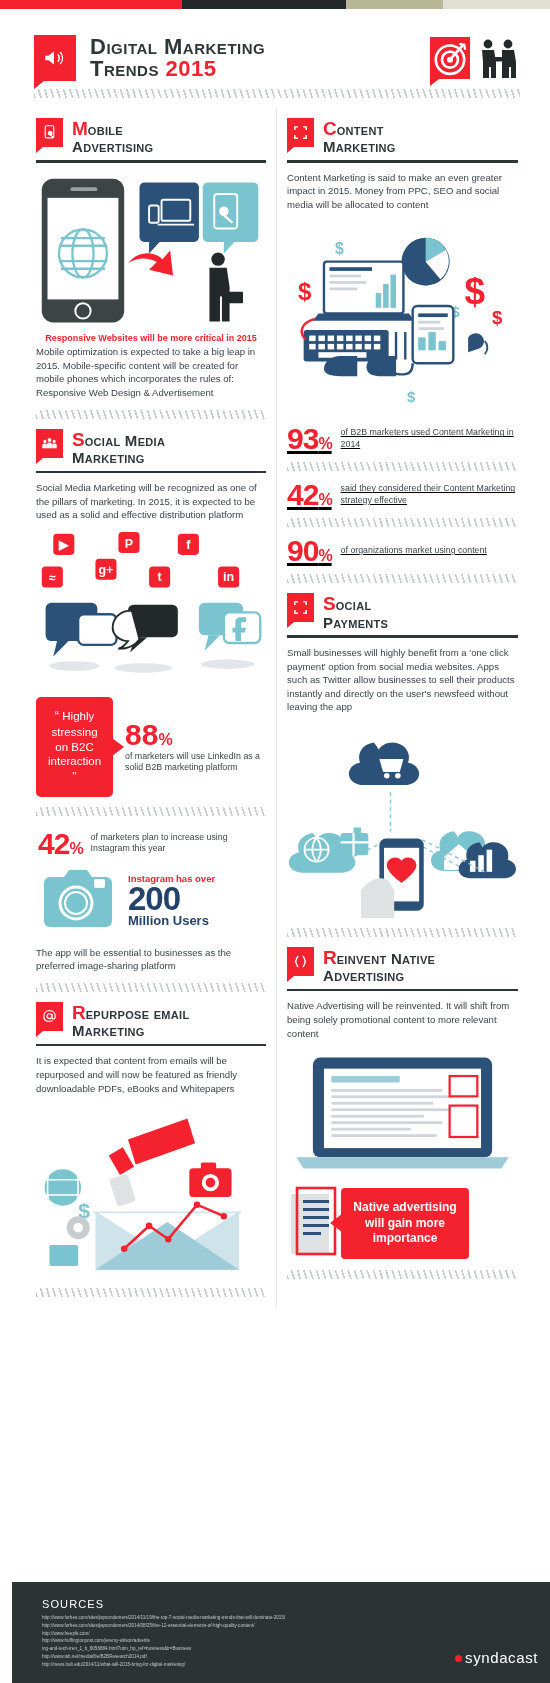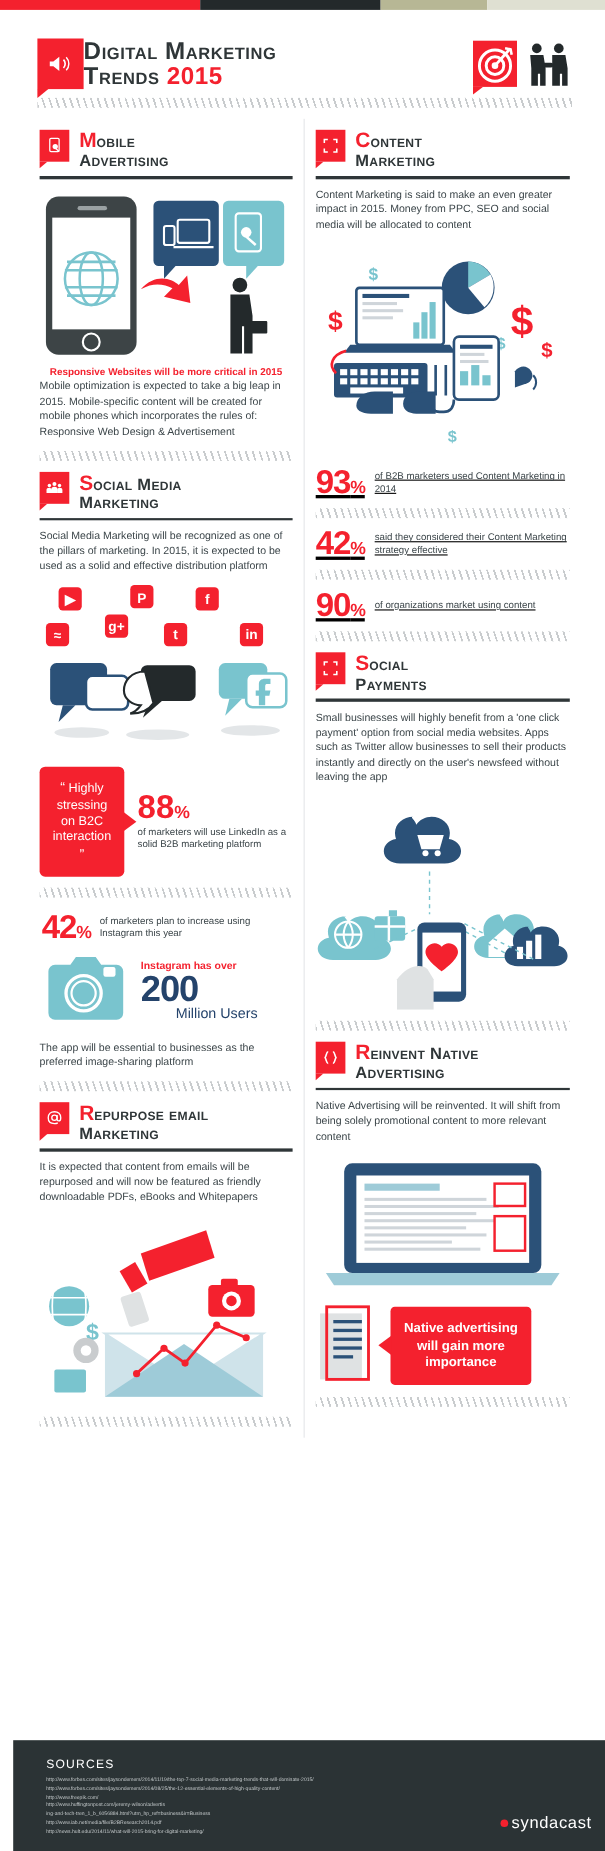--- a/index.html
+++ b/index.html
@@ -13,21 +13,21 @@
   
   .topbar { display:flex; height:9px; width:100%; }
   .topbar .seg-red   { background:#f4212e; width:33.1%; }
   .topbar .seg-dark  { background:#23292b; width:29.8%; }
   .topbar .seg-olive { background:#b7b795; width:17.6%; }
   .topbar .seg-pale  { background:#dfe0d2; width:19.5%; }
 
   
   .masthead {
     display:flex; align-items:center;
-    padding:26px 30px 0 34px; 
+    padding:26px 30px 0 34px; gap:14px;
   }
   .brand-badge {
     width:42px; height:46px; background:#f4212e;
     position:relative; flex:0 0 auto;
     display:flex; align-items:center; justify-content:center;
   }
   .brand-badge::after {
     content:""; position:absolute; bottom:-8px; left:0;
     border-left:10px solid #f4212e; border-bottom:8px solid transparent;
   }
@@ -116,21 +116,21 @@
   .lk-stat { flex:1 1 auto; }
   .lk-num { color:#f4212e; font-weight:bold; font-size:30px; line-height:.9; }
   .lk-num .pct { font-size:16px; }
   .lk-desc { font-size:8.8px; line-height:1.3; color:#3b4549; margin-top:3px; }
 
   
   .ig-block { display:flex; align-items:center; gap:10px; margin-top:8px; }
   .ig-text { flex:1 1 auto; }
   .ig-over { color:#f4212e; font-size:9.5px; font-weight:600; }
   .ig-200 { color:#24436b; font-weight:bold; font-size:33px; line-height:.92; letter-spacing:-1px; }
-  .ig-mill { color:#24436b; font-weight:normal; font-size:13px; line-height:1.1;text-align:center; }
+  .ig-mill { color:#24436b; font-weight:bold; font-size:13px; line-height:1.1; }
 
   
   .illus { width:100%; display:block; }
 
   
   .native-box {
     background:#f4212e; color:#fff; border-radius:4px;
     padding:12px 10px; font-weight:bold; font-size:12px;
     line-height:1.3; text-align:center; position:relative;
     width:128px;
@@ -619,21 +619,21 @@
         <rect x="48" y="68" width="100" height="3"></rect>
           <rect x="48" y="75" width="120" height="3"></rect>
         <rect x="48" y="82" width="86" height="3"></rect>
           <rect x="48" y="89" width="114" height="3"></rect>
       </g>
       <rect x="176" y="26" width="30" height="22" fill="none" stroke="#f4212e" stroke-width="2.4"></rect>
       <rect x="176" y="58" width="30" height="34" fill="none" stroke="#f4212e" stroke-width="2.4"></rect>
       <path d="M10 114h230l-8 12H18z" fill="#9ecbd8"></path>
     </svg>
 
-    <div style="display:flex;align-items:center;gap:14px;margin-top:14px;">
+    <div style="display:flex;align-items:center;margin-top:14px;">
       <svg width="54" height="74" viewBox="0 0 54 74">
         <rect x="4" y="8" width="38" height="60" fill="#dfe2e3"></rect>
         <rect x="10" y="2" width="38" height="66" fill="none" stroke="#f4212e" stroke-width="2.6"></rect>
         <g fill="#2b5178">
           <rect x="16" y="14" width="26" height="3"></rect>
             <rect x="16" y="22" width="26" height="3"></rect>
           <rect x="16" y="30" width="26" height="3"></rect>
             <rect x="16" y="38" width="26" height="3"></rect>
           <rect x="16" y="46" width="18" height="3"></rect>
         </g>

